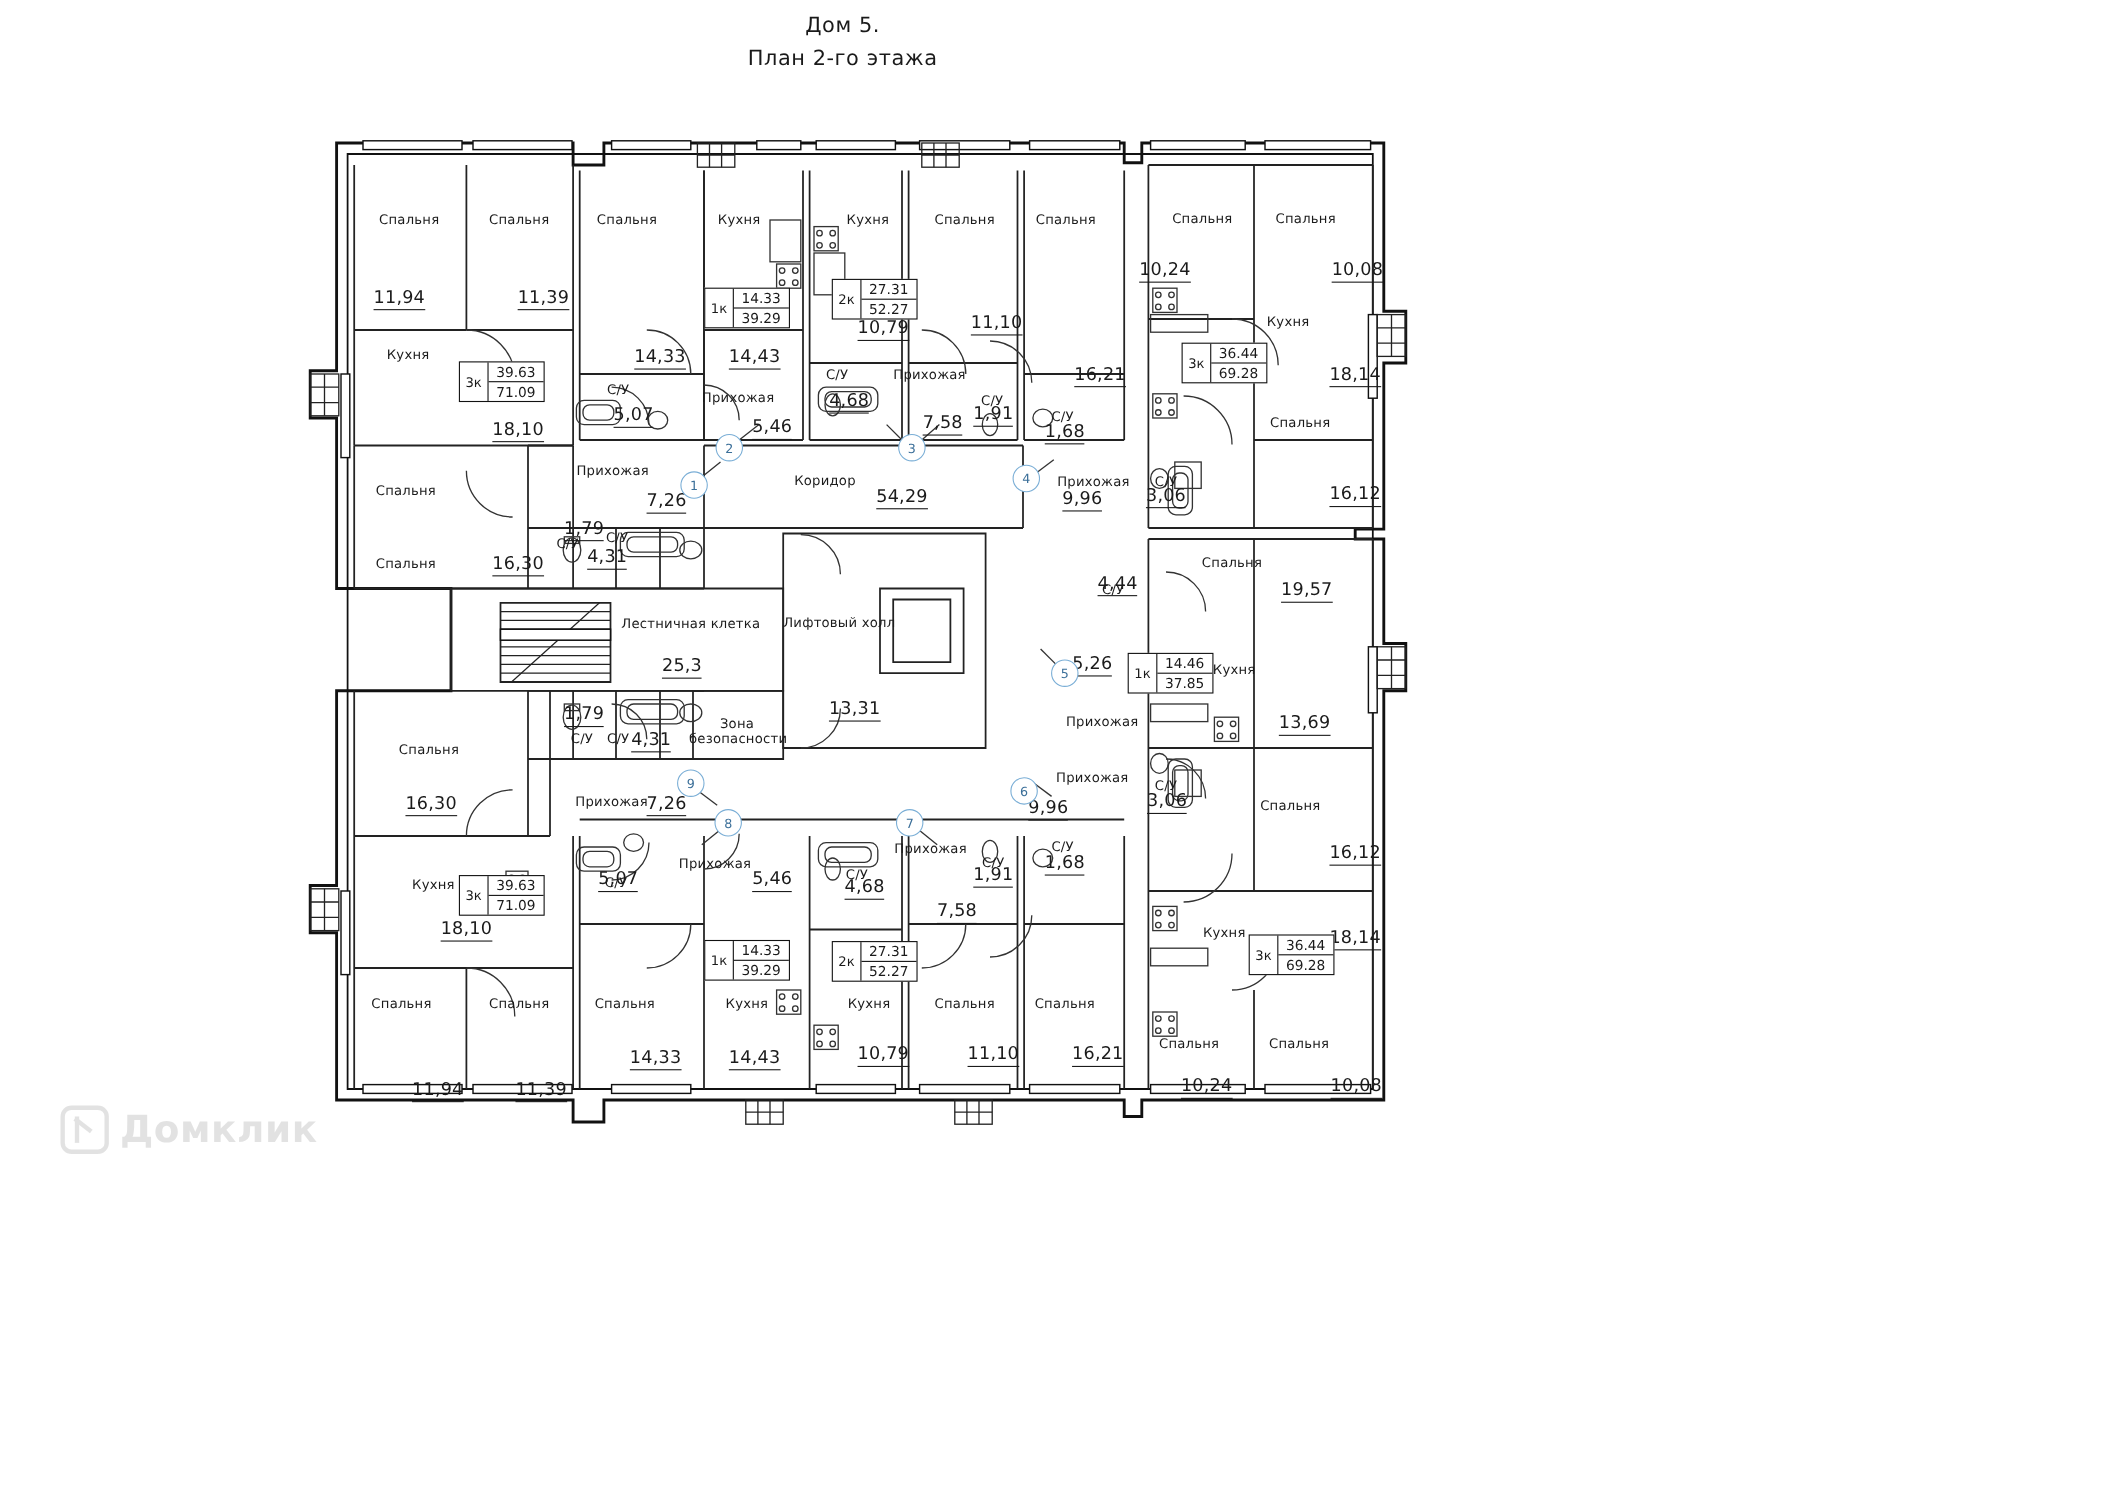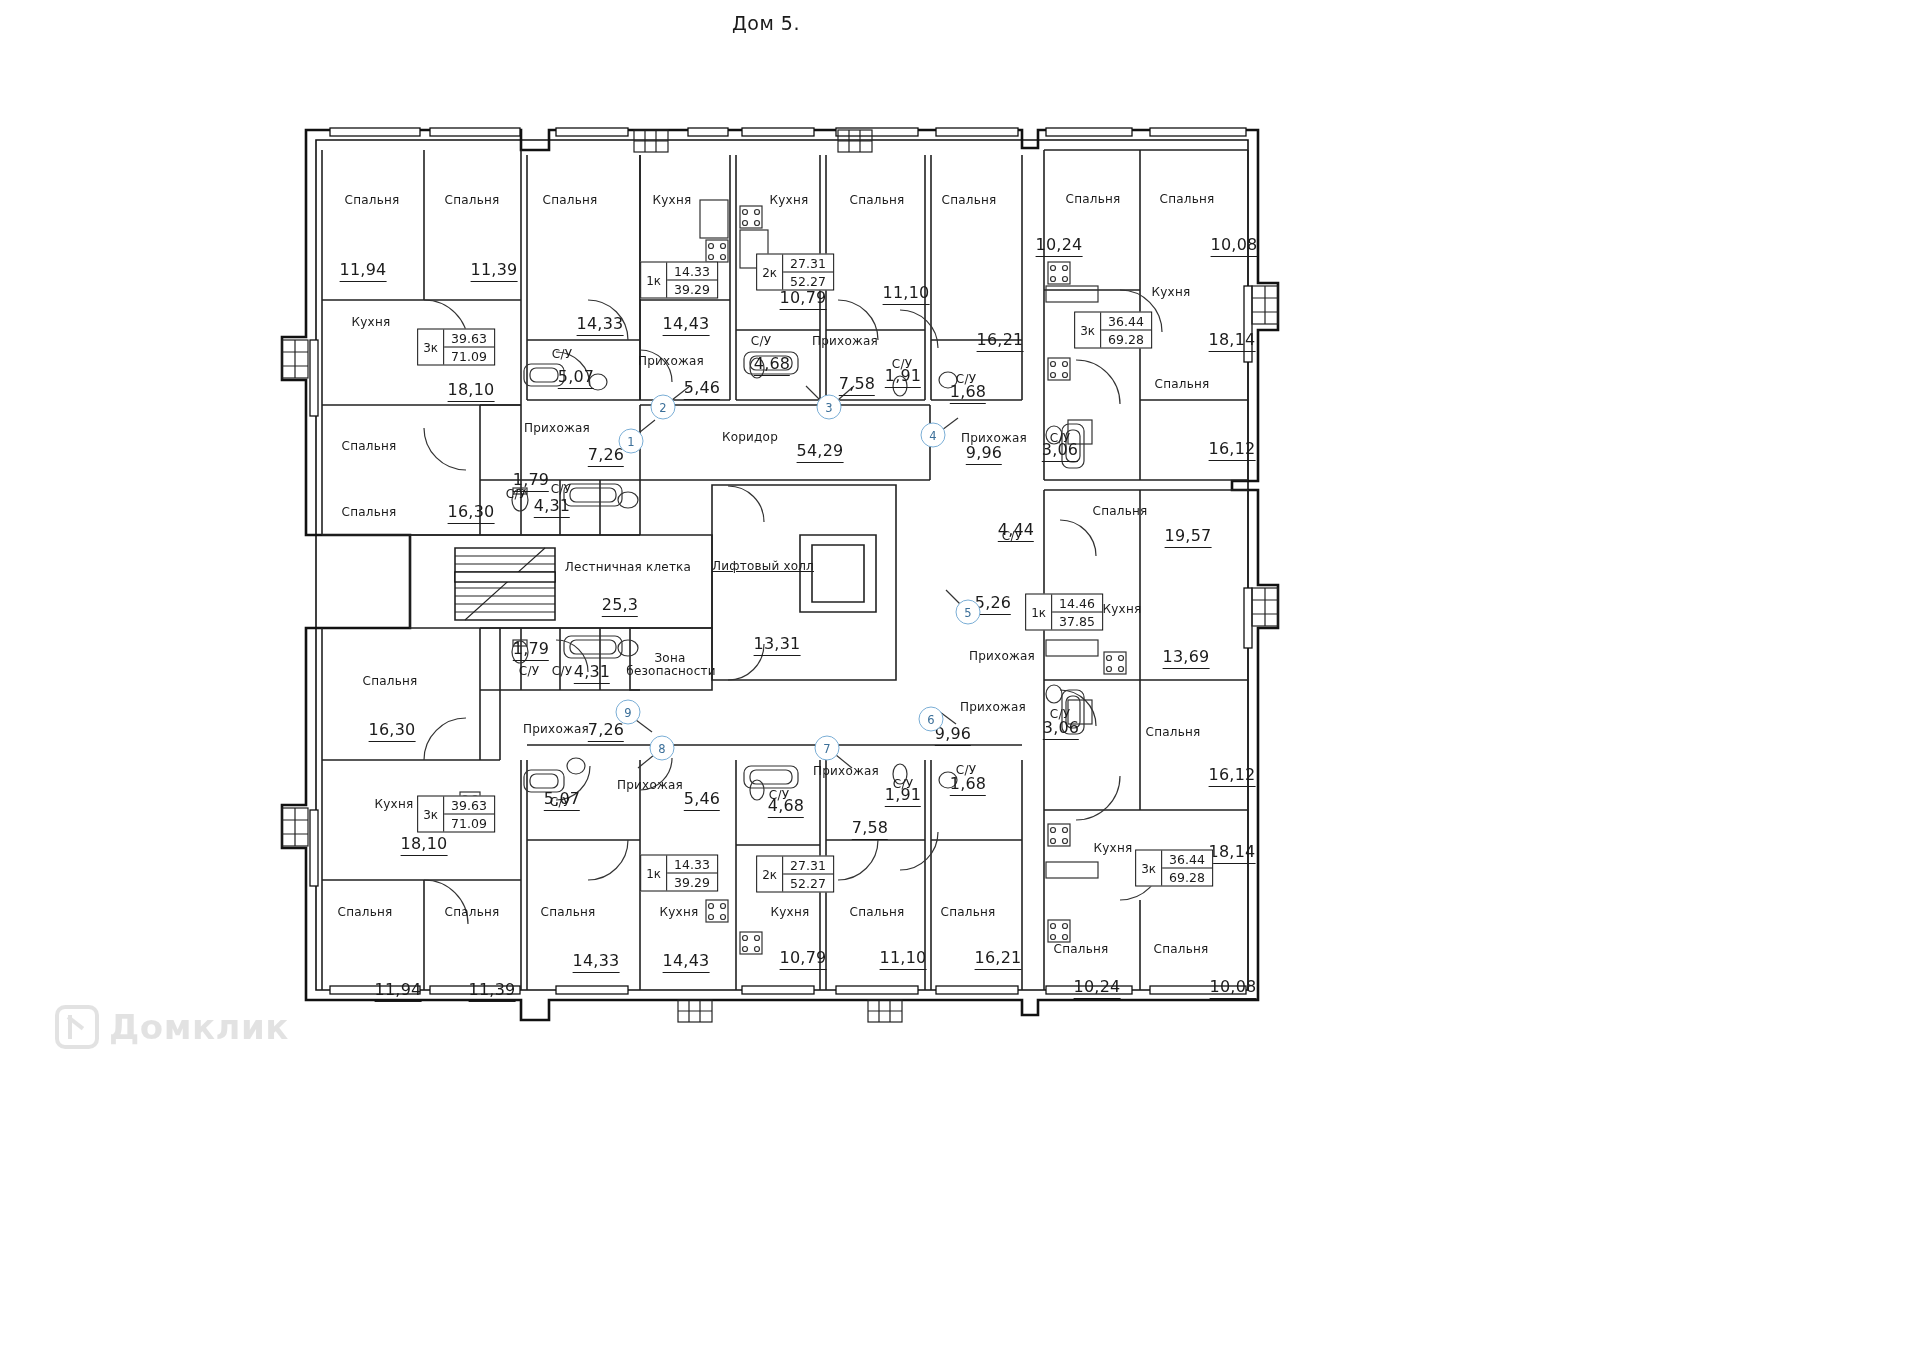--- a/index.html
+++ b/index.html
@@ -50,20 +50,21 @@
   #watermark .wm-mark::after{content:"";position:absolute;left:9px;top:6px;
              width:19px;height:4px;background:#2a2a2a;transform:rotate(38deg);
              transform-origin:left center;}
   #watermark .wm-text{font-size:34px;font-weight:bold;color:#2a2a2a;letter-spacing:.5px;}
 </style>
 </head>
 <body>
 
 <div id="title-block">
   <div class="t1">Дом 5.</div>
+  <div class="t2">План 2-го этажа</div>
 </div>
 
 <div id="plan">
 <svg width="1920" height="1358" viewBox="0 0 1920 1358" xmlns="http://www.w3.org/2000/svg">
   <defs>
     <pattern id="hatch" width="6" height="6" patternUnits="userSpaceOnUse">
       <rect width="6" height="6" fill="#fff"></rect>
       <path d="M0,6 L6,0" stroke="#333" stroke-width="1"></path>
     </pattern>
     <g id="door-arc">
@@ -369,21 +370,21 @@
     <div class="lbl room" style="left: 369px; top: 446px;">Спальня</div>
     <div class="lbl room" style="left: 557px; top: 428px;">Прихожая</div>
     <div class="lbl room" style="left: 750px; top: 437px;">Коридор</div>
     <div class="lbl room" style="left: 994px; top: 438px;">Прихожая</div>
     <div class="lbl room" style="left: 1060px; top: 438px;">С/У</div>
     <div class="lbl room" style="left: 1182px; top: 384px;">Спальня</div>
     <div class="lbl room" style="left: 516px; top: 494px;">С/У</div>
     <div class="lbl room" style="left: 561px; top: 489px;">С/У</div>
     <div class="lbl room" style="left: 369px; top: 512px;">Спальня</div>
     <div class="lbl room" style="left: 628px; top: 567px;">Лестничная клетка</div>
-    <div class="lbl room" style="left: 763px; top: 566px; text-decoration: underline;">Лифтовый холл</div>
+    <div class="lbl room" style="left: 763px; top: 566px;">Лифтовый холл</div>
     <div class="lbl room" style="left: 1120px; top: 511px;">Спальня</div>
     <div class="lbl room" style="left: 1012px; top: 536px;">С/У</div>
     <div class="lbl room" style="left: 1122px; top: 609px;">Кухня</div>
     <div class="lbl room" style="left: 1002px; top: 656px;">Прихожая</div>
     <div class="lbl room" style="left: 390px; top: 681px;">Спальня</div>
     <div class="lbl room" style="left: 529px; top: 671px;">С/У</div>
     <div class="lbl room" style="left: 562px; top: 671px;">С/У</div>
     <div class="lbl room" style="left: 670px; top: 658px;">Зона</div>
     <div class="lbl room" style="left: 671px; top: 671px;">безопасности</div>
     <div class="lbl room" style="left: 556px; top: 729px;">Прихожая</div>

